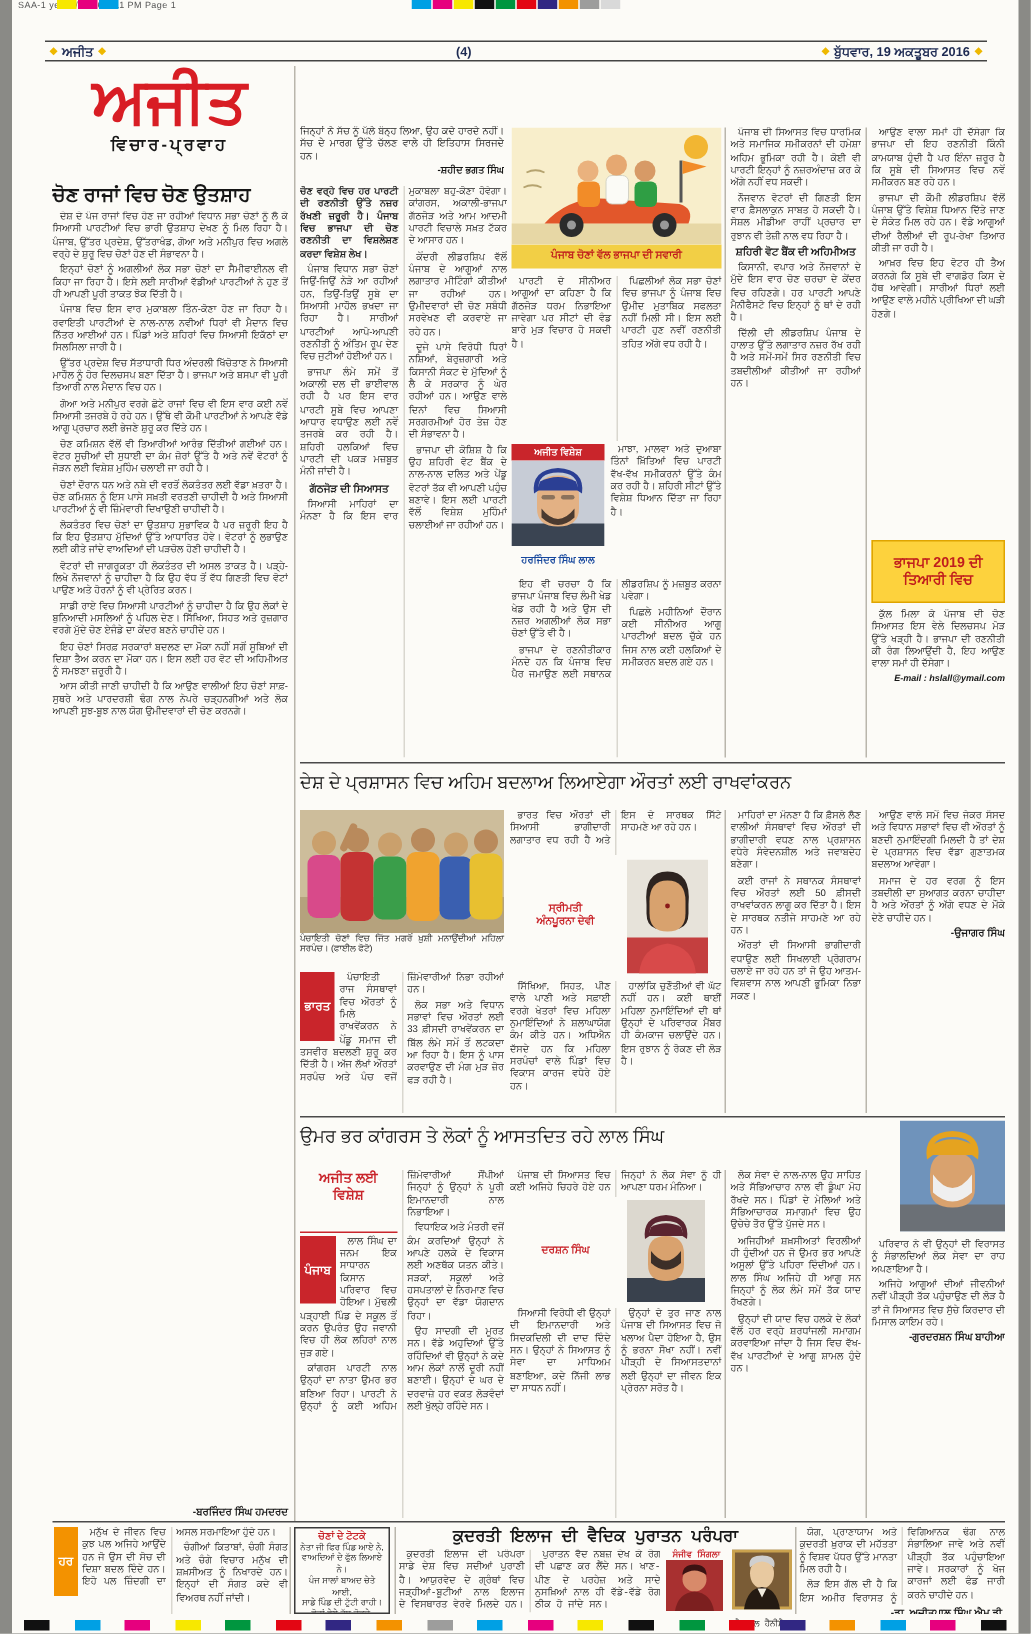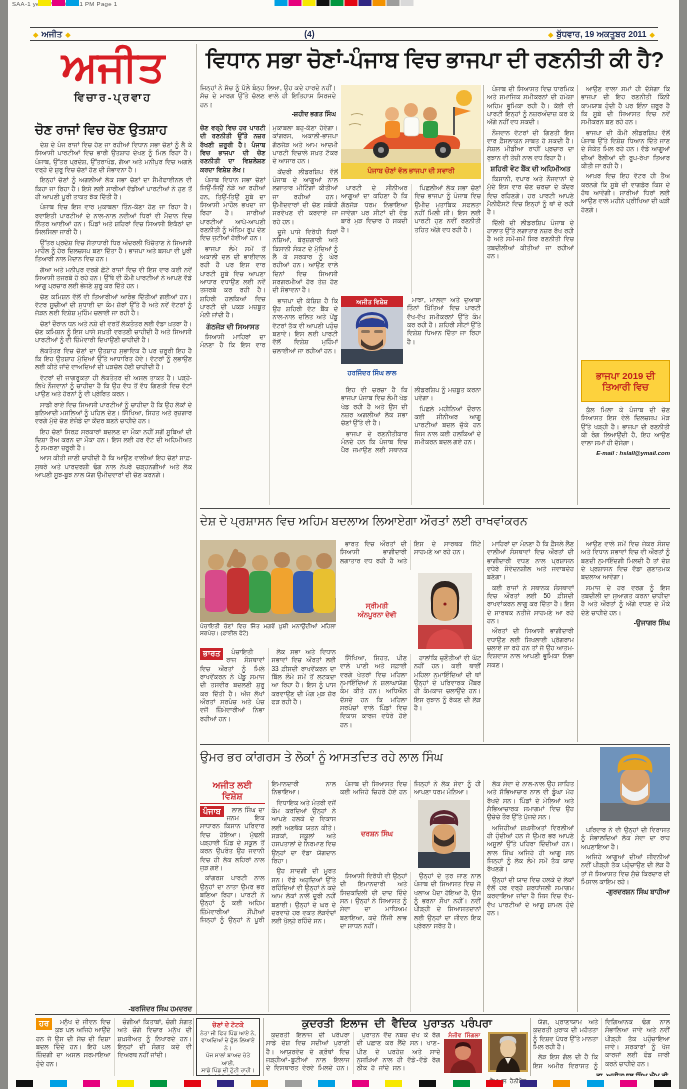--- a/index.html
+++ b/index.html
@@ -29,35 +29,35 @@
   .h-edit{font-size:13px;font-weight:bold;margin-bottom:3px;}
   .h-bot{font-size:11px;font-weight:bold;text-align:center;}
   
   .bt{font-size:6.4px;line-height:1.3;text-align:justify;color:#1c1c1c;}
   .bt p{margin:0 0 2px;text-indent:5px;}
   .c2{column-count:2;column-gap:7px;column-rule:1px solid #d9d7cf;}
   .intro{font-weight:bold;margin-bottom:2px;}
   .subhead{font-weight:bold;text-align:center;font-size:7px;margin:2px 0;text-indent:0;}
   .sig{font-weight:bold;font-size:6.8px;text-align:right;margin-top:2px;}
   .email{font-size:6px;font-style:italic;font-weight:bold;text-align:right;margin-top:1px;}
-  .dropword{float:left;background:#c9252b;color:#fff;font-weight:bold;font-size:8px;line-height:1.2;padding:1px 3px;margin:0 3px 1px 0;}
+  .dropword{float:left;background:#c9252b;color:#fff;font-weight:bold;font-size:8px;line-height:1.2;padding:18px 3px;margin:0 3px 1px 0;}
   .dropword.orange{background:#f39200;}
   
   .vrule{border-left:1px solid #b9b6ac;width:0;}
   .hrule{border-top:1px solid #4a4a4a;height:0;}
   
   .imgbox svg{display:block;}
   .capstrip{background:#f2cf45;color:#c01d1d;font-weight:bold;font-size:7px;text-align:center;line-height:16px;height:16px;}
   .capt{font-size:5.8px;line-height:1.25;text-align:justify;margin-top:1px;}
   .photo-label{color:#c9252b;font-weight:bold;font-size:7px;text-align:center;line-height:1.25;}
   .band{background:#c9252b;color:#fff;font-weight:bold;font-size:6.3px;text-align:center;line-height:11px;height:11px;}
   .author-name{color:#16479d;font-weight:bold;font-size:6.6px;text-align:center;line-height:1.2;margin-top:1px;}
   .ybox{background:#fdd23d;border:1px solid #dfa400;display:flex;flex-direction:column;align-items:center;justify-content:center;}
   .ybox div{color:#c01d1d;font-weight:bold;font-size:9.5px;line-height:1.2;text-align:center;}
-  .kicker{text-align:center;border-bottom:1px solid #c9252b;margin-bottom:2px;padding-bottom:1px;}
+  .kicker{text-align:center;border-bottom:1px solid #c9252b;margin-bottom:2px;padding-bottom:19px;}
   .kicker .k{color:#c9252b;font-weight:bold;font-size:9px;line-height:1.2;text-indent:0;}
   
   .poem{border:1px solid #3a3a3a;padding:2px;}
   .poem-title{color:#c9252b;font-weight:bold;font-size:6.6px;text-align:center;margin-bottom:1px;}
   .poem p{font-size:5.7px;line-height:1.3;text-align:center;text-indent:0;margin:0;}
   .prow{display:flex;gap:4px;}
 </style>
 </head>
 <body>
 
@@ -84,31 +84,30 @@
 
   <div class="abs hbar" style="left:22px;right:21px;top:27px;height:14px;">
     <div class="hgrp">
       <span class="diamond">◆</span>
       <span>ਅਜੀਤ</span>
       <span class="diamond">◆</span>
     </div>
     <div>(4)</div>
     <div class="hgrp">
       <span class="diamond">◆</span>
-      <span>ਬੁੱਧਵਾਰ, 19 ਅਕਤੂਬਰ 2011</span>
+      <span>ਬੁੱਧਵਾਰ, 19 ਅਕਤੂਬਰ 2016</span>
       <span class="diamond">◆</span>
     </div>
   </div>
 
   <div class="abs" style="left:26px;top:46px;width:158px;">
     <div class="mast-title">ਅਜੀਤ</div>
     <div class="mast-sub">ਵਿਚਾਰ-ਪ੍ਰਵਾਹ</div>
   </div>
 
-  <div class="abs h-main" style="left:192px;top:48px;width:470px;">ਵਿਧਾਨ ਸਭਾ ਚੋਣਾਂ-ਪੰਜਾਬ ਵਿਚ ਭਾਜਪਾ ਦੀ ਰਣਨੀਤੀ ਕੀ ਹੈ?</div>
 
   <div class="abs zone" style="left:192px;top:84px;width:136px;height:36px;">
     <div class="quote">ਜਿਨ੍ਹਾਂ ਨੇ ਸੱਚ ਨੂੰ ਪੱਲੇ ਬੰਨ੍ਹ ਲਿਆ, ਉਹ ਕਦੇ ਹਾਰਦੇ ਨਹੀਂ। ਸੱਚ ਦੇ ਮਾਰਗ ਉੱਤੇ ਚੱਲਣ ਵਾਲੇ ਹੀ ਇਤਿਹਾਸ ਸਿਰਜਦੇ ਹਨ।</div>
     <div class="quote-attr">-ਸ਼ਹੀਦ ਭਗਤ ਸਿੰਘ</div>
   </div>
 
   <div class="abs vrule" style="left:188px;top:44px;height:970px;"></div>
 
   <div class="abs" style="left:27px;top:122px;width:157px;height:896px;">
     <div class="h-edit">ਚੋਣ ਰਾਜਾਂ ਵਿਚ ਚੋਣ ਉਤਸ਼ਾਹ</div>

